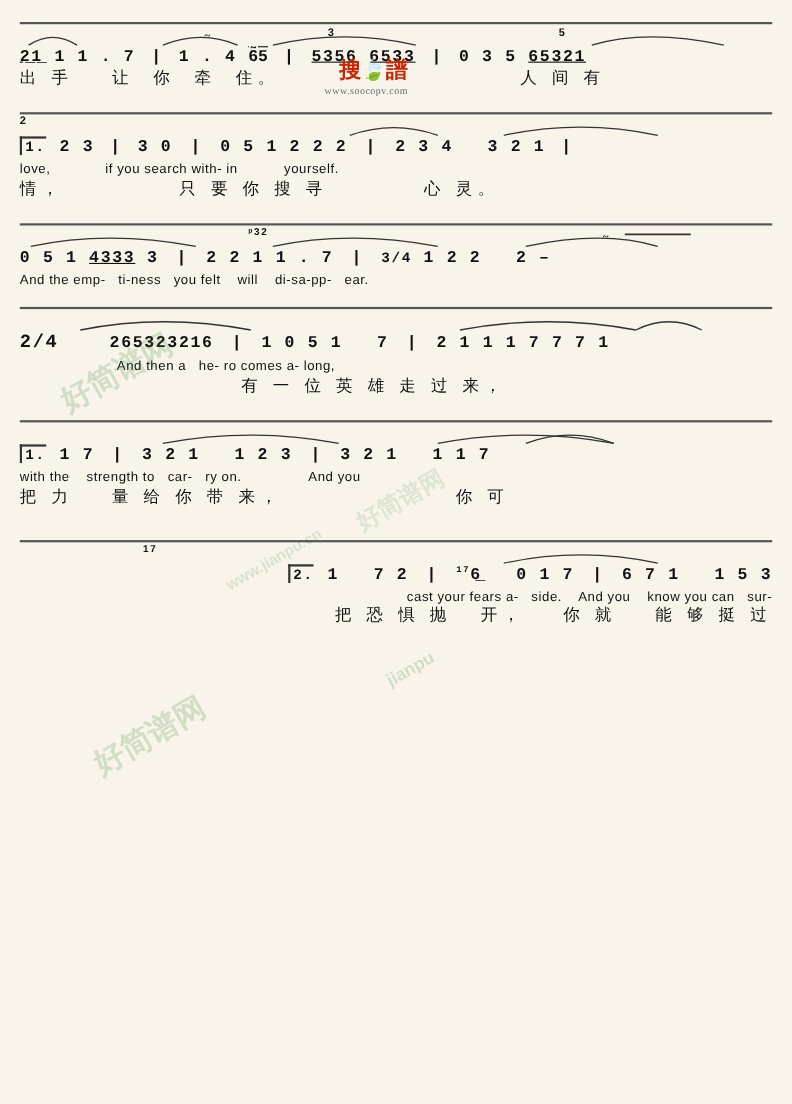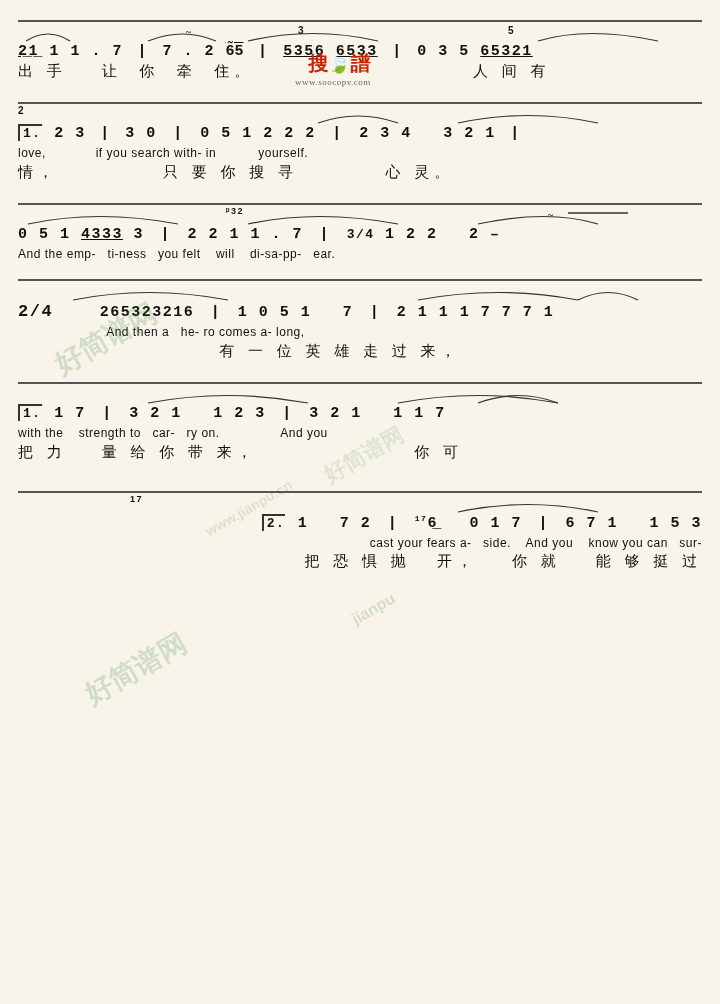--- a/index.html
+++ b/index.html
@@ -99,21 +99,21 @@
         <path d="M 230,16 Q 295,1 360,16" fill="none" stroke="#333" stroke-width="1.2"></path>
 
         <path d="M 520,16 Q 570,1 640,16" fill="none" stroke="#333" stroke-width="1.2"></path>
       </svg>
       
       <span style="position:absolute;top:0;left:280px;font-size:10px;font-family:Arial;">3</span>
       <span style="position:absolute;top:0;left:490px;font-size:10px;font-family:Arial;">5</span>
 
       <span style="text-decoration:underline;">2̲1̲</span><span> 1 1 . 7 </span>
       <span style="margin:0 4px;">|</span>
-      <span> 7 . 2 </span><span style="text-decoration:overline; letter-spacing:0px;">6̃5</span>
+      <span> 1 . 4 </span><span style="text-decoration:overline; letter-spacing:0px;">6̃5</span>
       <span style="margin:0 4px;">|</span>
       <span style="text-decoration:underline;">5356</span> <span style="text-decoration:underline;">6533</span>
       <span style="margin:0 4px;">|</span>
       <span> 0 3 5 </span><span style="text-decoration:underline;">65321</span>
     </div>
     <div class="cn-row">
       出 手 &nbsp;&nbsp; 让 &nbsp;你 &nbsp;牵 &nbsp;住。&nbsp;&nbsp;&nbsp;&nbsp;&nbsp;&nbsp;&nbsp;&nbsp;&nbsp;&nbsp;&nbsp;&nbsp;&nbsp;&nbsp;&nbsp;&nbsp;&nbsp;&nbsp;&nbsp;&nbsp;&nbsp;&nbsp;&nbsp;&nbsp;&nbsp;人 间 有
     </div>
   </div>
 

